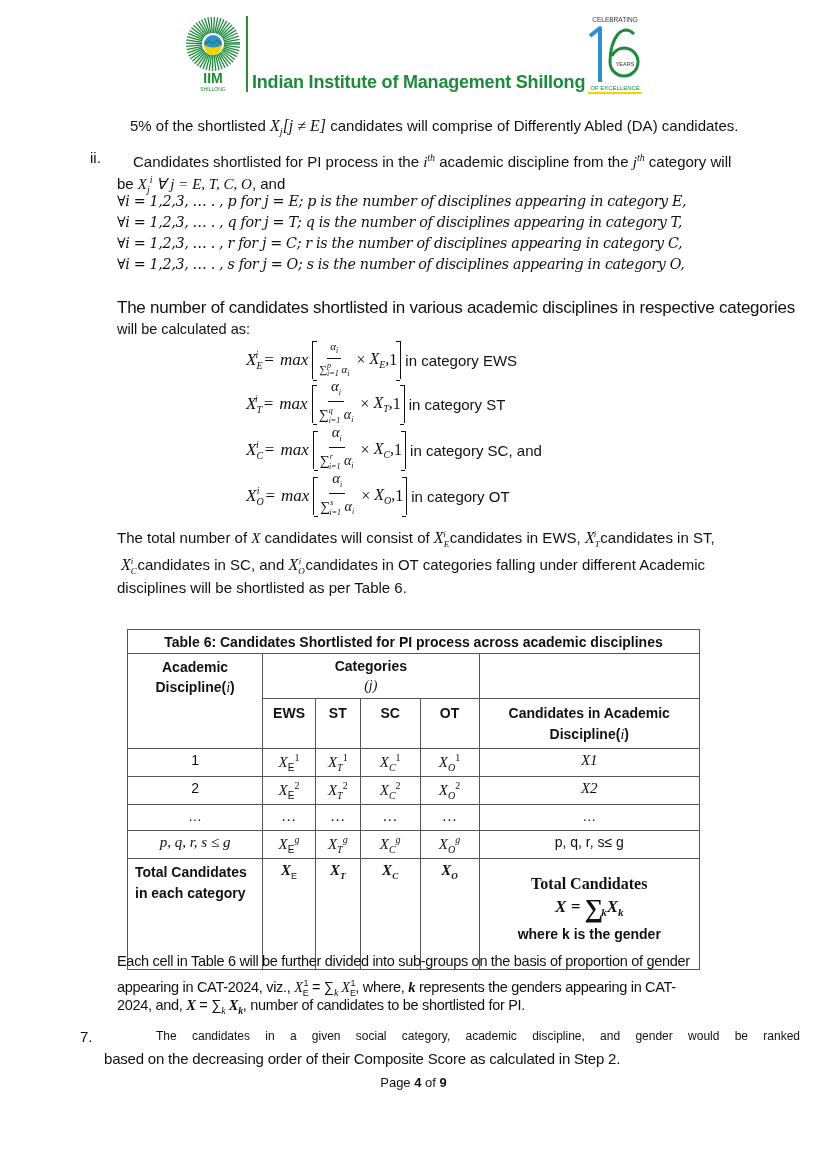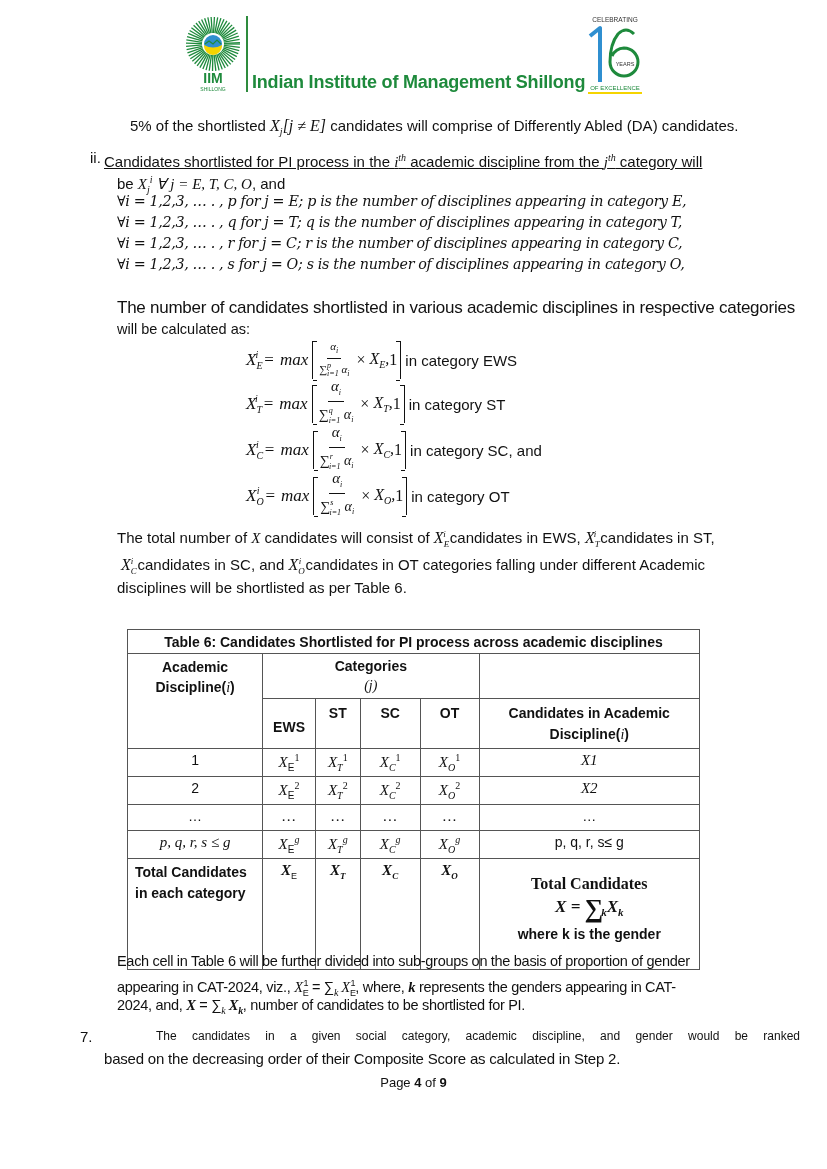--- a/index.html
+++ b/index.html
@@ -130,21 +130,21 @@
     <text x="31" y="76" text-anchor="middle" font-family="Liberation Sans, sans-serif" font-size="6" fill="#1e8a3c">OF EXCELLENCE</text>
     <rect x="4" y="78" width="54" height="2" fill="#f5d400"></rect>
   </svg>
 </div>
 
 <div class="txt" style="left:130px; top:115px;">
   <span>5% of the shortlisted </span><span class="mathi" style="font-size:16px;">X</span><sub class="mathi" style="font-size:10px;">j</sub><span class="mathi" style="font-size:16px;">[j ≠ E]</span><span> candidates will comprise of Differently Abled (DA) candidates.</span>
 </div>
 
 <div class="txt" style="left:90px; top:147px;">ii.</div>
-<div class="txt" style="left:104px; top:147px;text-decoration:underline;">
+<div class="txt" style="left:133px; top:147px;">
   <span>Candidates shortlisted for PI process in the </span><span class="mathi">i</span><sup class="mathi" style="font-size:10px;">th</sup><span> academic discipline from the </span><span class="mathi">j</span><sup class="mathi" style="font-size:10px;">th</sup><span> category will</span>
 </div>
 <div class="txt" style="left:117px; top:169px;">
   <span>be </span><span class="mathi">X</span><sub class="mathi" style="font-size:10px;">j</sub><sup class="mathi" style="font-size:10px;">i</sup><span class="mathi"> ∀ j = E, T, C, O</span><span>, and</span>
 </div>
 
 <div class="txt serif-i" style="left:117px; top:191px; font-size:14.3px; font-style:italic; font-family:'DejaVu Serif', serif; letter-spacing:-0.35px;">∀i = 1,2,3, … . , p for j = E; p is the number of disciplines appearing in category E,</div>
 <div class="txt serif-i" style="left:117px; top:212px; font-size:14.3px; font-style:italic; font-family:'DejaVu Serif', serif; letter-spacing:-0.35px;">∀i = 1,2,3, … . , q for j = T; q is the number of disciplines appearing in category T,</div>
 <div class="txt serif-i" style="left:117px; top:233px; font-size:14.3px; font-style:italic; font-family:'DejaVu Serif', serif; letter-spacing:-0.35px;">∀i = 1,2,3, … . , r for j = C; r is the number of disciplines appearing in category C,</div>
 <div class="txt serif-i" style="left:117px; top:254px; font-size:14.3px; font-style:italic; font-family:'DejaVu Serif', serif; letter-spacing:-0.35px;">∀i = 1,2,3, … . , s for j = O; s is the number of disciplines appearing in category O,</div>
@@ -232,21 +232,21 @@
     <td rowspan="2" class="bold" style="width:133px; height:44px; line-height:20px;">
       <span>Academic Discipline(</span><span class="mathi" style="font-weight:normal;">i</span><span>)</span>
     </td>
     <td colspan="4" class="bold" style="line-height:19px; height:44px;">
       <div>Categories</div>
       <div class="mathi" style="font-weight:normal;">(j)</div>
     </td>
     <td style="width:217px;"></td>
   </tr>
   <tr>
-    <td class="bold" style="width:52px; height:46px; padding-top:20px;">EWS</td>
+    <td class="bold" style="width:52px; height:46px; padding-top:6px;">EWS</td>
     <td class="bold" style="width:44px; padding-top:6px;">ST</td>
     <td class="bold" style="width:59px; padding-top:6px;">SC</td>
     <td class="bold" style="width:58px; padding-top:6px;">OT</td>
     <td class="bold" style="line-height:21px; padding-top:4px;">
       <span>Candidates in Academic Discipline(</span><span class="mathi" style="font-weight:normal;">i</span><span>)</span>
     </td>
   </tr>
   </tbody>
     <tbody id="tbody-rows">
       <tr>

